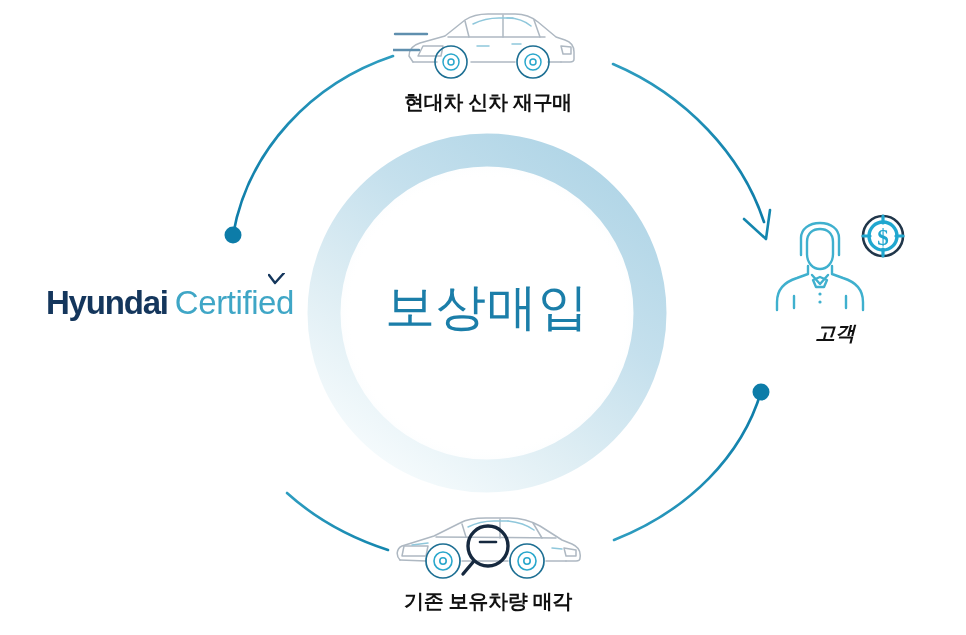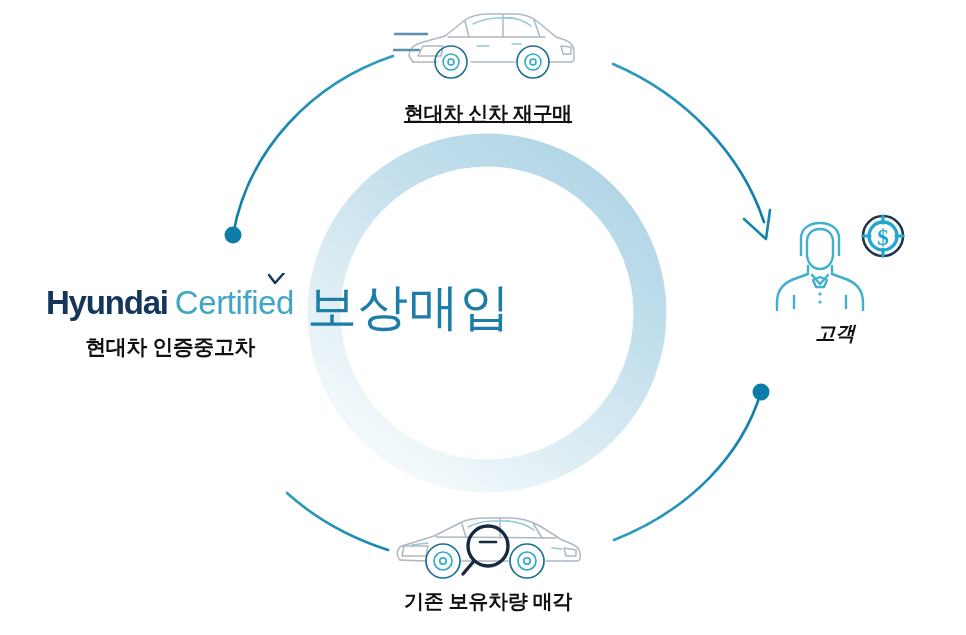--- a/index.html
+++ b/index.html
@@ -26,20 +26,21 @@
     width: 360px;
     height: 360px;
   }
   .ring-wrap svg { display: block; }
 
   .center-label {
     position: absolute;
     left: 307px;
     top: 280px;
     width: 360px;
+    text-align: center;
     font-size: 50px;
     font-weight: 500;
     letter-spacing: 1px;
     color: #1b7ea9;
     line-height: 1.1;
   }
 
   
   .arcs {
     position: absolute;
@@ -69,21 +70,21 @@
     left: 338px;
     top: 4px;
     width: 300px;
   }
   #node-top .art {
     height: 76px;
     display: flex;
     align-items: flex-end;
     justify-content: center;
   }
-  #node-top .caption { margin-top: 20px; text-decoration: underline; }
+  #node-top .caption { margin-top: 9px; }
 
   
   #node-right {
     left: 710px;
     top: 214px;
     width: 250px;
   }
   #node-right .art {
     height: 100px;
     display: flex;
@@ -339,16 +340,15 @@
   </div>
 
   <div class="node" id="node-left">
     <div class="logo-row">
       <span class="logo-hyundai">Hyundai</span>
       <span class="logo-certified">Certified</span>
       <svg class="logo-check" viewBox="0 0 17 12">
         <path d="M1,2 L7,10 L16,0" fill="none" stroke="#14365c" stroke-width="2.4" stroke-linecap="round" stroke-linejoin="round"></path>
       </svg>
     </div>
-    <div class="caption">현대차 인증중고차</div>
   </div>
 
 </div>
 
 </body></html>

